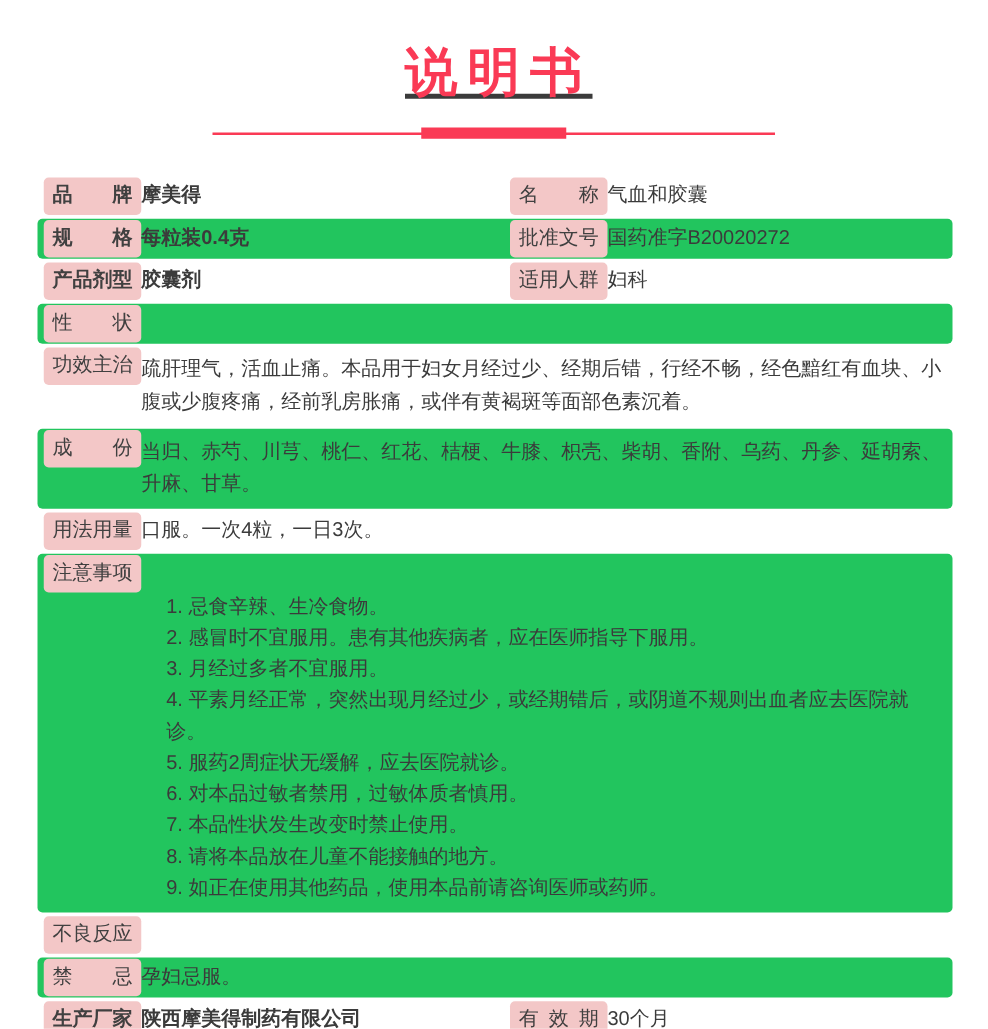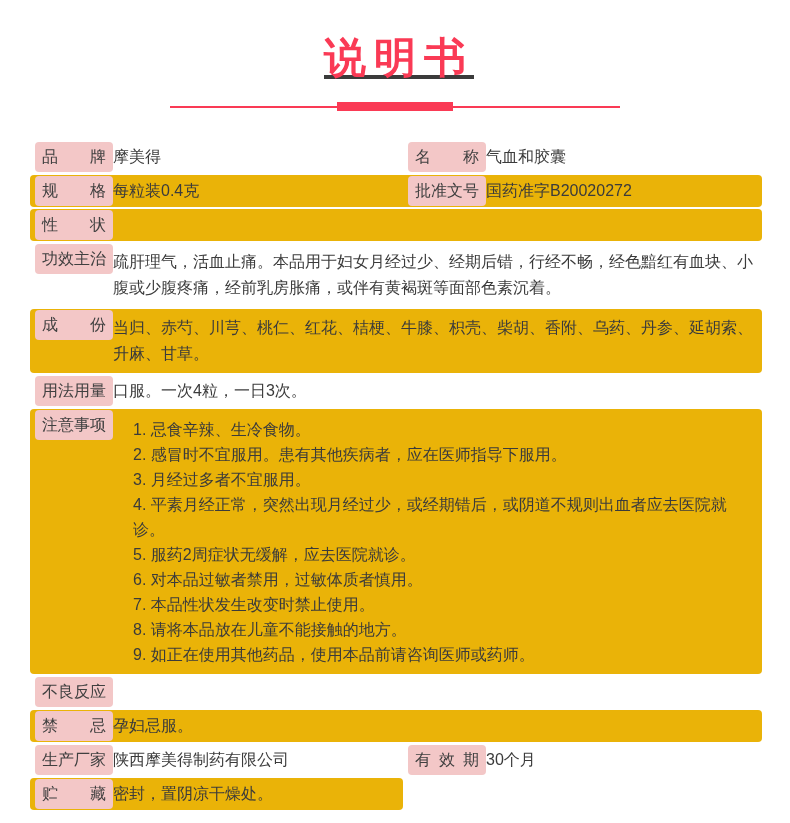--- a/index.html
+++ b/index.html
@@ -23,38 +23,38 @@
   .divider .thick{
     position:absolute;left:50%;transform:translateX(-50%);
     top:0;width:116px;height:9px;background:#fa3a55;
   }
   
   .rows{margin-top:30px;}
   .row{
     display:flex;align-items:flex-start;
     margin:0 28px 2px 30px;border-radius:4px;
   }
-  .row.alt{background:#eab308;}
+  .row.alt{background:#22c55e;}
   .row.half{width:373px;margin-right:auto;}
   .cell{display:flex;align-items:flex-start;}
-  .cell-left{width:373px;flex:0 0 373px;}
+  .cell-left{width:373px;flex:0 0 373px;font-weight:bold;}
   .cell-right{flex:1;}
   .flabel{
     flex:0 0 64px;width:64px;padding:0 7px;margin:1px 0 1px 5px;
     background:#f3c7c7;border-radius:4px;
     font-size:16px;line-height:30px;color:#404040;
     text-align:justify;text-align-last:justify;
     white-space:nowrap;overflow:hidden;
   }
   .fvalue{
     flex:1;padding:6px 8px 6px 0;
     font-size:16px;line-height:20px;color:#3b3b3b;
   }
   .row-multi .fvalue{line-height:26px;padding-top:6px;padding-bottom:6px;}
-  .row-notice .fvalue{padding:8px 8px 7px 20px;}
+  .row-notice .fvalue{padding:18px 8px 7px 20px;margin-top:12px;}
   .notice-item{font-size:16px;line-height:25px;color:#3b3b3b;}
 </style>
 </head>
 <body>
 
 <div class="header">
   <div class="title">说明书</div>
   <div class="divider">
     <div class="thin"></div>
     <div class="thick"></div>
@@ -78,20 +78,30 @@
     <div class="cell cell-left">
       <div class="flabel">规格</div>
       <div class="fvalue">每粒装0.4克</div>
     </div>
     <div class="cell cell-right">
       <div class="flabel">批准文号</div>
       <div class="fvalue">国药准字B20020272</div>
     </div>
   </div>
 
+  <div class="row">
+    <div class="cell cell-left">
+      <div class="flabel">产品剂型</div>
+      <div class="fvalue">胶囊剂</div>
+    </div>
+    <div class="cell cell-right">
+      <div class="flabel">适用人群</div>
+      <div class="fvalue">妇科</div>
+    </div>
+  </div>
 
   <div class="row alt">
     <div class="flabel">性状</div>
   </div>
 
   <div class="row row-multi">
     <div class="flabel">功效主治</div>
     <div class="fvalue">疏肝理气，活血止痛。本品用于妇女月经过少、经期后错，行经不畅，经色黯红有血块、小腹或少腹疼痛，经前乳房胀痛，或伴有黄褐斑等面部色素沉着。</div>
   </div>
 

